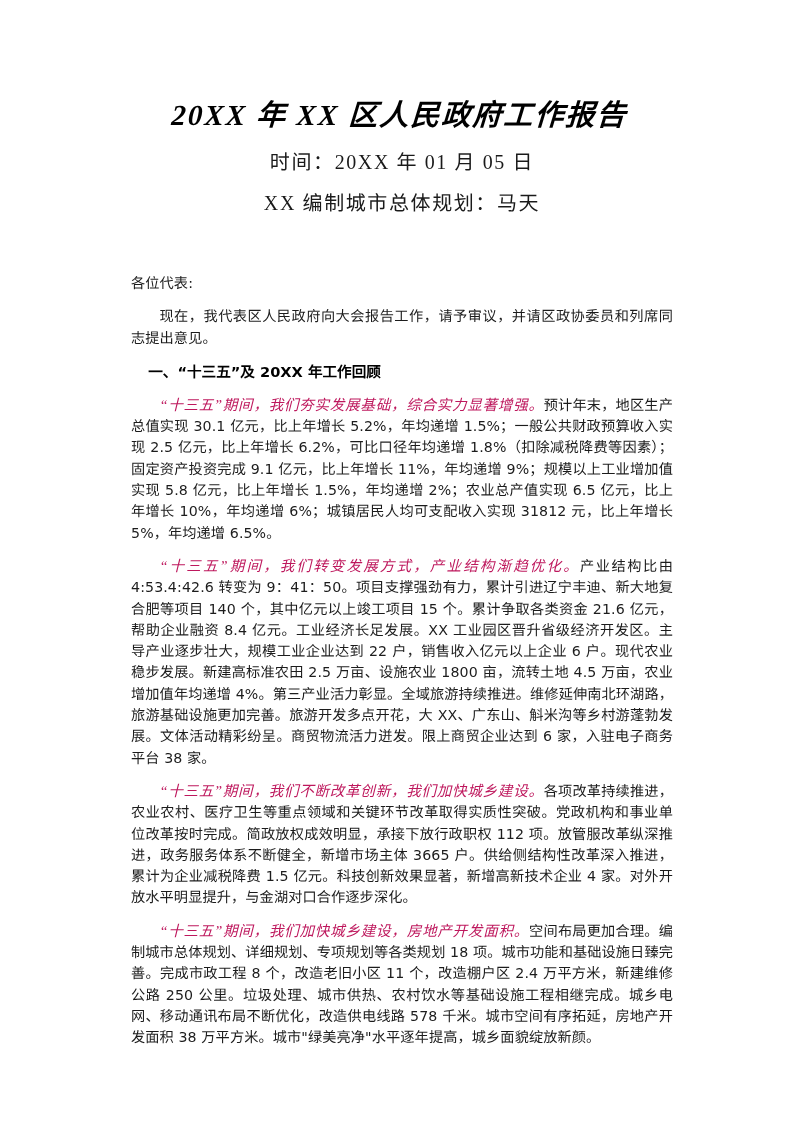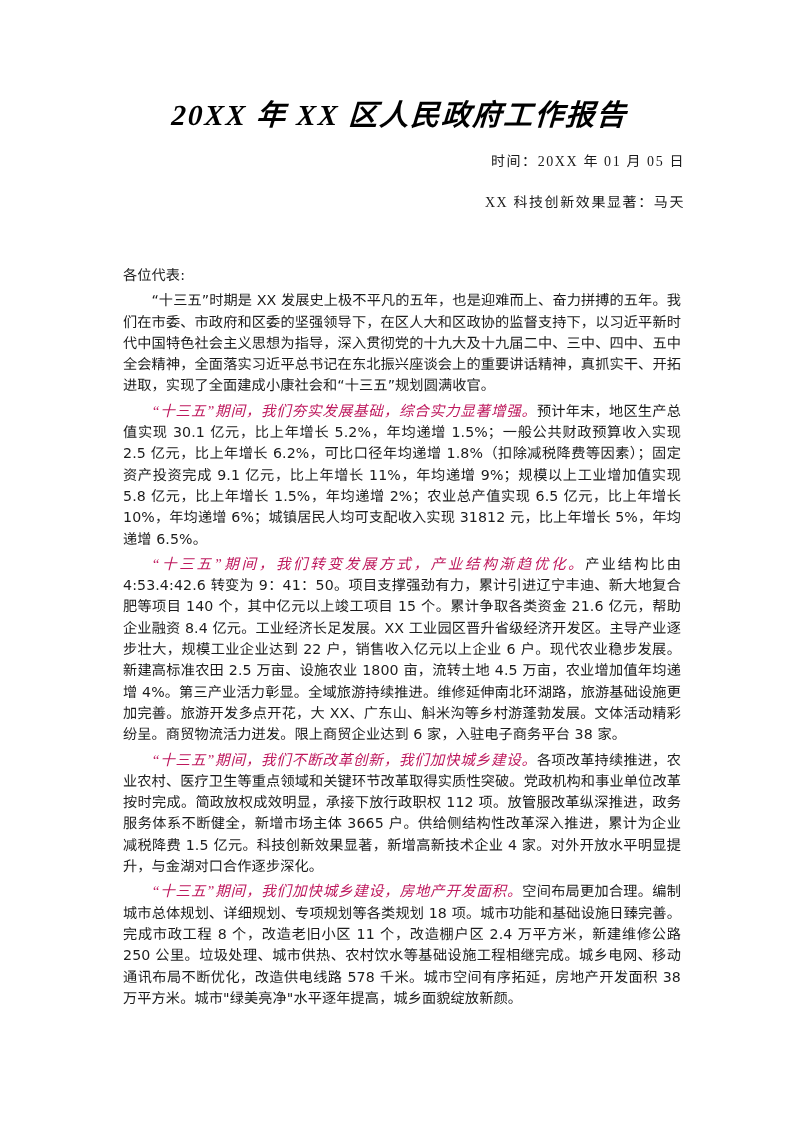--- a/index.html
+++ b/index.html
@@ -34,36 +34,36 @@
     font-style: italic;
     font-size: 29px;
     line-height: 40px;
     letter-spacing: 2.0px;
     color: #000000;
     white-space: nowrap;
     transform: skewX(-3deg);
   }
   .doc-subtitle {
     margin: 0;
-    text-align: right;
+    text-align: center;
     font-family: "Liberation Serif", "DejaVu Serif", serif;
-    font-size: 14px;
+    font-size: 20px;
     line-height: 20px;
     letter-spacing: 1.6px;
     color: #1a1a1a;
     white-space: nowrap;
   }
   .doc-subtitle.first { padding-top: 17px; }
   .doc-subtitle.second { padding-top: 21px; }
 
   
   .body-block { padding-top: 48px; }
 
   p {
-    margin: 4px;
+    margin: 12px;
     font-family: "DejaVu Sans", "Liberation Sans", sans-serif;
     font-size: 14.2px;
     line-height: 21.3px;
     color: #1c1c1c;
     text-align: justify;
     text-justify: inter-ideograph;
     letter-spacing: 0.1px;
   }
   p.indent { text-indent: 2em; }
   p.salutation { text-indent: 0; }
@@ -92,31 +92,30 @@
 </head>
 <body>
 
 <div class="page">
   <div class="content">
 
     <h1 class="doc-title">20XX 年 XX 区人民政府工作报告</h1>
 
     <div class="doc-subtitle first">时间：20XX 年 01 月 05 日</div>
 
-    <div class="doc-subtitle second">XX 科技创新效果显著：马天</div>
+    <div class="doc-subtitle second">XX 编制城市总体规划：马天</div>
 
     <div class="body-block">
 
       <p class="salutation">各位代表:</p>
 
+      <p class="indent">现在，我代表区人民政府向大会报告工作，请予审议，并请区政协委员和列席同志提出意见。</p>
 
+      <h2 class="section-heading">一、“十三五”及 20XX 年工作回顾</h2>
 
-      <p class="indent">
-        <span class="leadin"></span><span>“十三五”时期是 XX 发展史上极不平凡的五年，也是迎难而上、奋力拼搏的五年。我们在市委、市政府和区委的坚强领导下，在区人大和区政协的监督支持下，以习近平新时代中国特色社会主义思想为指导，深入贯彻党的十九大及十九届二中、三中、四中、五中全会精神，全面落实习近平总书记在东北振兴座谈会上的重要讲话精神，真抓实干、开拓进取，实现了全面建成小康社会和“十三五”规划圆满收官。</span>
-      </p>
 
       <p class="indent">
         <span class="leadin">“十三五”期间，我们夯实发展基础，综合实力显著增强。</span><span>预计年末，地区生产总值实现 30.1 亿元，比上年增长 5.2%，年均递增 1.5%；一般公共财政预算收入实现 2.5 亿元，比上年增长 6.2%，可比口径年均递增 1.8%（扣除减税降费等因素）；固定资产投资完成 9.1 亿元，比上年增长 11%，年均递增 9%；规模以上工业增加值实现 5.8 亿元，比上年增长 1.5%，年均递增 2%；农业总产值实现 6.5 亿元，比上年增长 10%，年均递增 6%；城镇居民人均可支配收入实现 31812 元，比上年增长 5%，年均递增 6.5%。</span>
       </p>
 
       <p class="indent">
         <span class="leadin">“十三五”期间，我们转变发展方式，产业结构渐趋优化。</span><span>产业结构比由 4:53.4:42.6 转变为 9：41：50。项目支撑强劲有力，累计引进辽宁丰迪、新大地复合肥等项目 140 个，其中亿元以上竣工项目 15 个。累计争取各类资金 21.6 亿元，帮助企业融资 8.4 亿元。工业经济长足发展。XX 工业园区晋升省级经济开发区。主导产业逐步壮大，规模工业企业达到 22 户，销售收入亿元以上企业 6 户。现代农业稳步发展。新建高标准农田 2.5 万亩、设施农业 1800 亩，流转土地 4.5 万亩，农业增加值年均递增 4%。第三产业活力彰显。全域旅游持续推进。维修延伸南北环湖路，旅游基础设施更加完善。旅游开发多点开花，大 XX、广东山、斛米沟等乡村游蓬勃发展。文体活动精彩纷呈。商贸物流活力迸发。限上商贸企业达到 6 家，入驻电子商务平台 38 家。</span>
       </p>
 
       <p class="indent">

